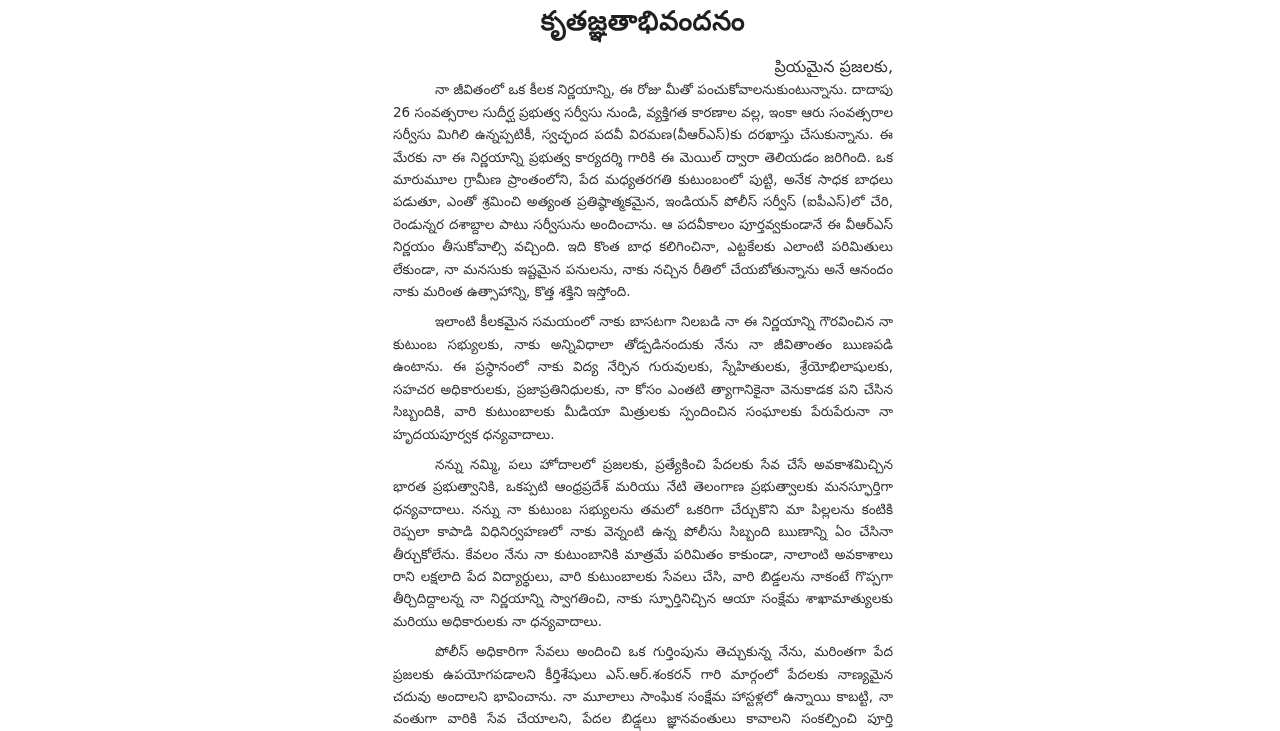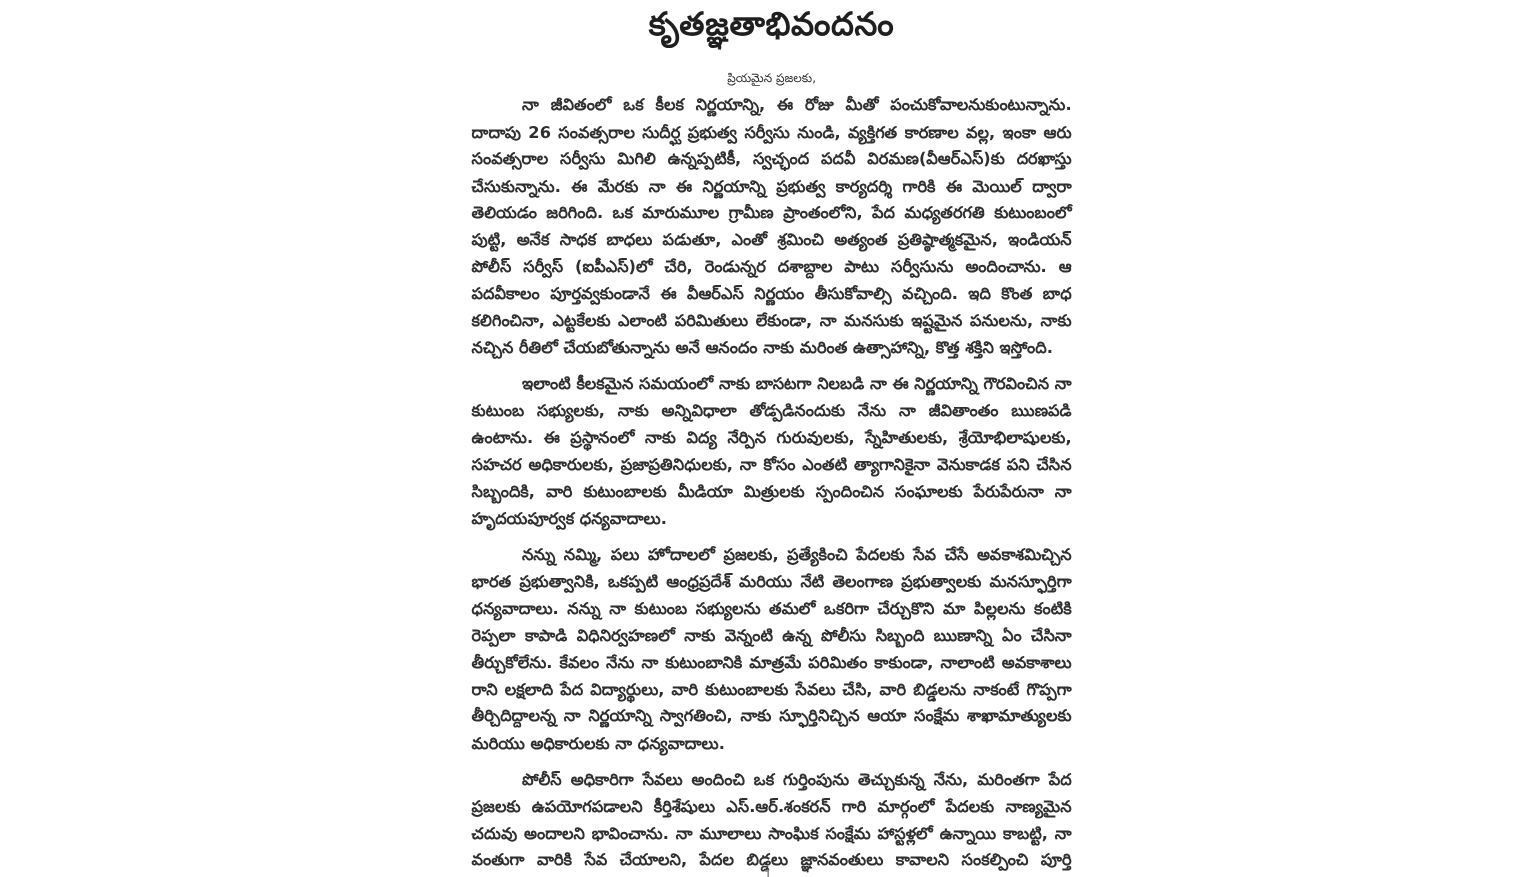--- a/index.html
+++ b/index.html
@@ -30,31 +30,30 @@
   .title {
     font-size: 27px;
     font-weight: bold;
     text-align: center;
     margin: 0 0 13px 0;
     color: #1f1f1f;
     letter-spacing: 0.5px;
   }
   .salutation {
     margin: 0;
-    font-size: 10px;
+    font-size: 16px;
     line-height: 22.4px;
-    text-align: center;
+    text-align: right;
   }
   .para {
     margin: 0;
     font-size: 13.5px;
     line-height: 22.4px;
     text-align: justify;
     text-indent: 42px;
-    font-weight: bold;
   }
   .para + .para {
     margin-top: 8px;
   }
   .page-number {
     position: absolute;
     left: 0;
     right: 0;
     bottom: -7px;
     text-align: center;

